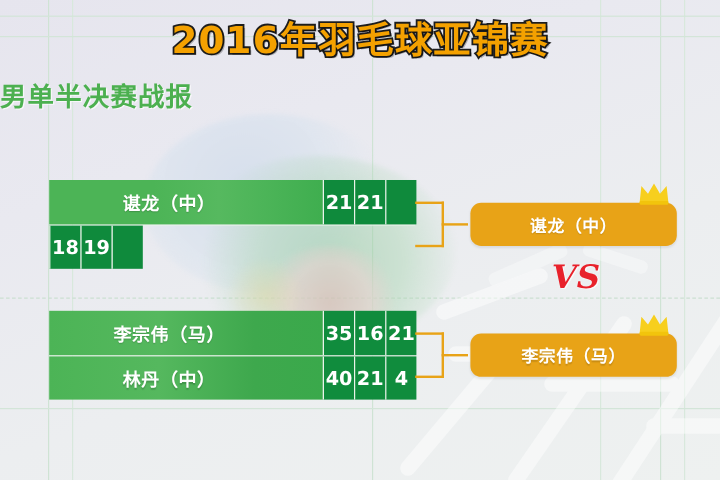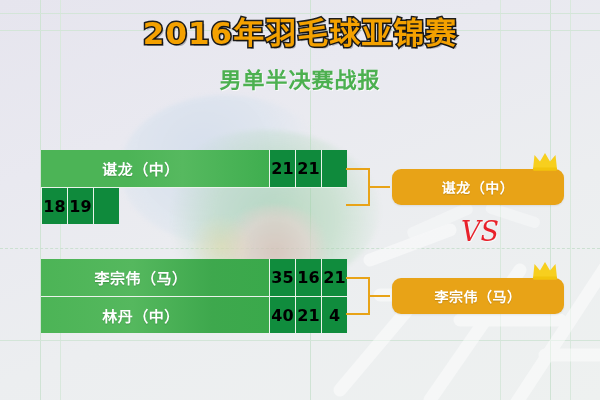--- a/index.html
+++ b/index.html
@@ -105,21 +105,21 @@
     color: #f4a100;
     -webkit-text-stroke: 3px #1d1d1d;
     paint-order: stroke fill;
     text-shadow:
       2px 2px 0 rgba(0,0,0,.25);
   }
   .sub-title {
     position: absolute;
     left: 0; right: 0;
     top: 62px;
-    text-align: center;
+    text-align: left;
     font-family: "DejaVu Sans", "Liberation Sans", sans-serif;
     font-size: 22px;
     font-weight: bold;
     letter-spacing: 1px;
     color: #4cb050;
     text-shadow: 1px 1px 0 rgba(255,255,255,.7);
   }
 
   
   .match {
@@ -150,21 +150,21 @@
     box-sizing: border-box;
     letter-spacing: .5px;
     text-shadow: 0 1px 1px rgba(0,0,0,.18);
   }
   .match.m1 .player { background: linear-gradient(90deg,#4cb456 0%,#4cb456 38%,#56b95f 62%,#3fae4f 100%); }
   .match.m2 .player { background: linear-gradient(90deg,#4cb456 0%,#55b85e 40%,#3ea84d 75%,#3aa94b 100%); }
 
   .score {
     flex: 0 0 25px;
     background: #0f8a3c;
-    color: #000000;
+    color: #ffffff;
     font-size: 16px;
     font-weight: bold;
     display: flex;
     align-items: center;
     justify-content: center;
     border-left: 1px solid #eaf3ea;
     font-family: "DejaVu Sans", "Liberation Sans", sans-serif;
   }
   .score.empty { color: transparent; }
   .match.m2 .score { background: #108c3d; }
@@ -221,21 +221,21 @@
 
   
   .vs {
     position: absolute;
     left: 440px;
     top: 216px;
     width: 80px;
     text-align: center;
     font-family: "DejaVu Serif", "Liberation Serif", serif;
     font-size: 27px;
-    font-weight: normal;
+    font-weight: bold;
     font-style: italic;
     color: #e8212b;
     letter-spacing: 0px;
     text-shadow: 1px 1px 0 rgba(255,255,255,.65);
   }
 </style>
 </head>
 <body>
 
 <div id="stage">

